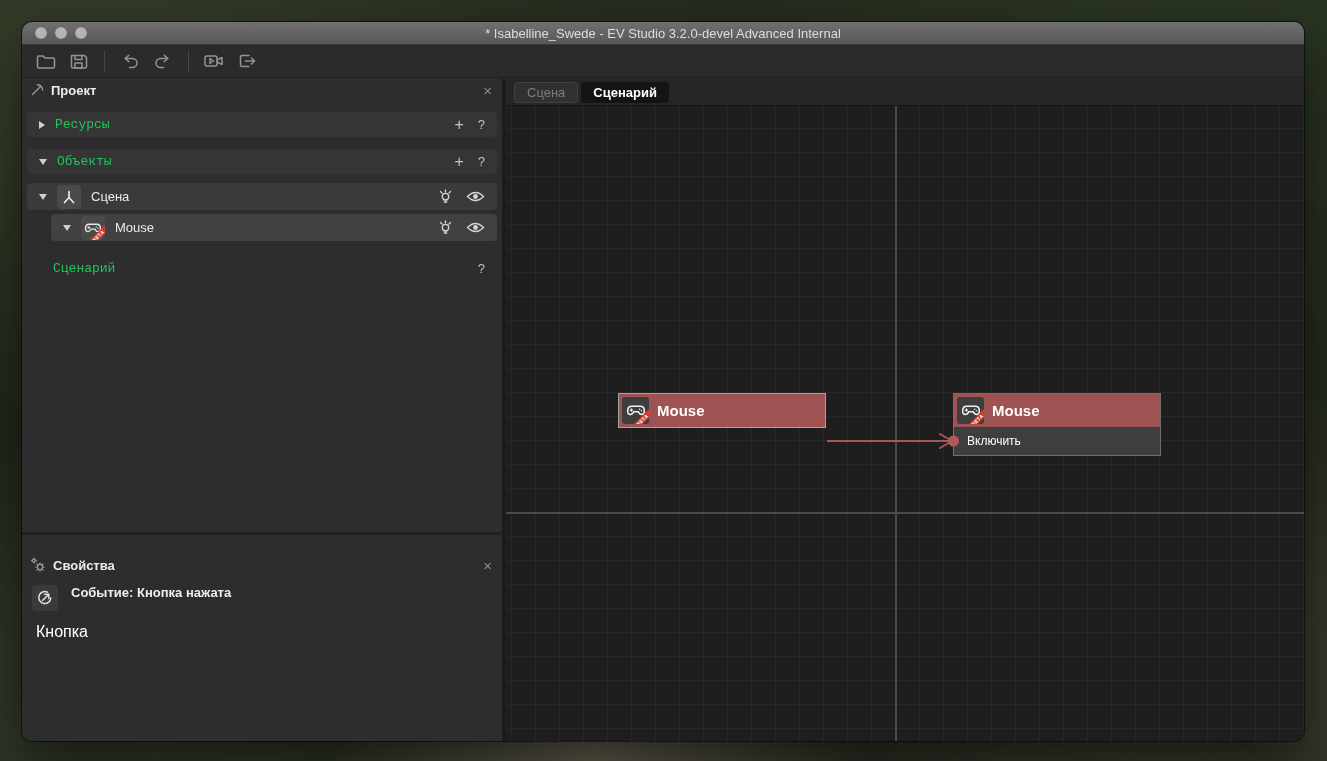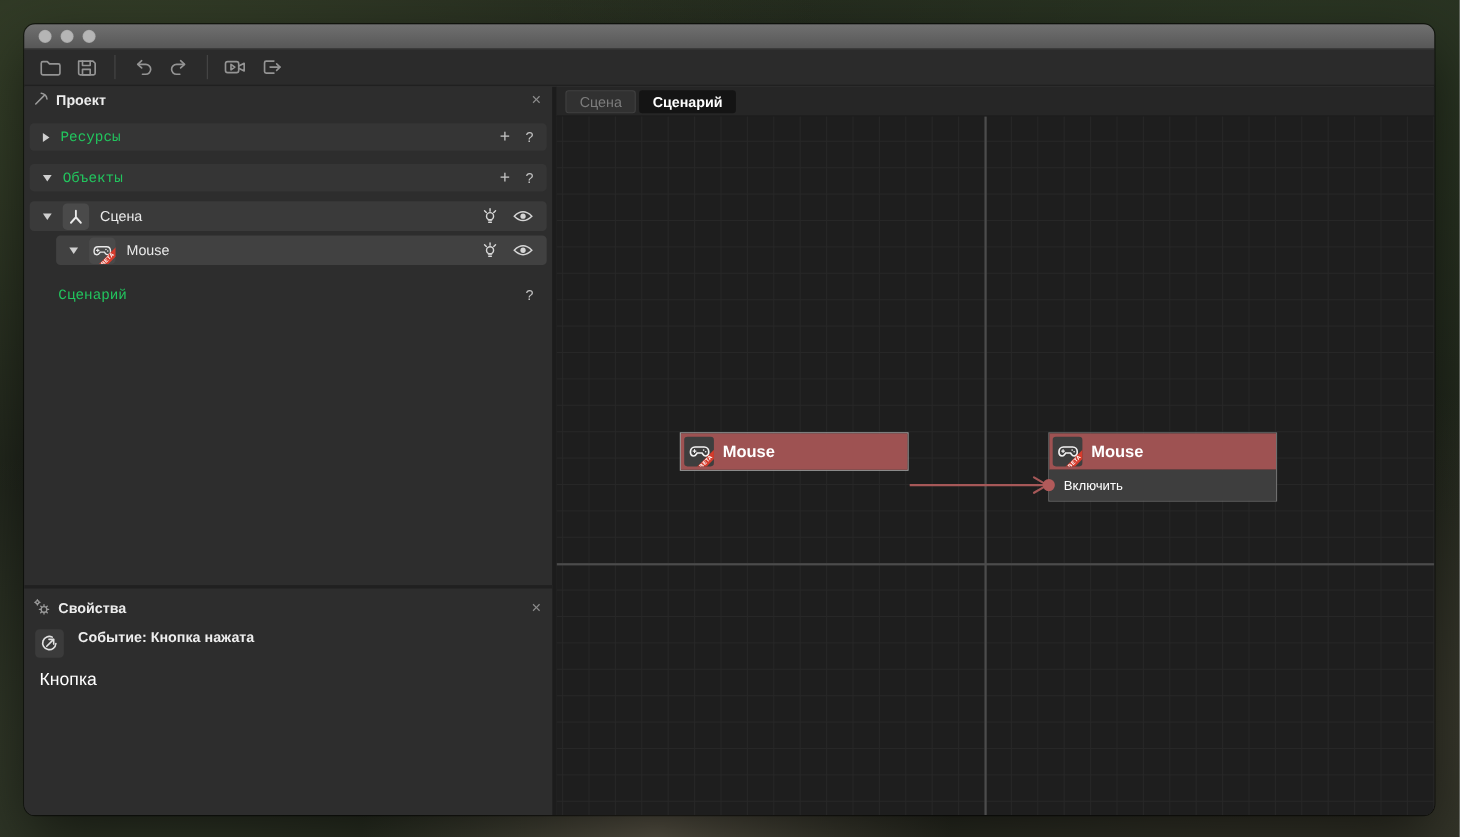--- a/index.html
+++ b/index.html
@@ -84,21 +84,21 @@
   .tree-icons svg { stroke:#d6d6d6; fill:none; stroke-width:1.3; stroke-linecap:round; }
 
   .beta-ribbon {
     position:absolute; right:-8px; bottom:1px; transform:rotate(-45deg);
     background:#d63b2c; color:#fff; font-size:5px; font-weight:bold;
     line-height:6px; padding:0 8px; letter-spacing:.3px;
   }
 
   
   .props { position:absolute; left:0; right:0; top:453px; bottom:0; border-top:3px solid #202020; background:#2d2d2d; }
-  .props .panel-header { margin-top:6px; }
+  .props .panel-header { margin-top:19px; }
   .event-row { display:flex; align-items:flex-start; margin:9px 10px 0; }
   .event-icon-box {
     width:26px; height:26px; flex:none; background:#3b3b3b; border-radius:4px;
     display:flex; align-items:center; justify-content:center;
   }
   .event-icon-box svg { stroke:#e2e2e2; fill:none; stroke-width:1.5; stroke-linecap:round; stroke-linejoin:round; }
   .event-label { font-size:13px; font-weight:600; color:#eeeeee; margin-left:13px; }
 
   .field-row { display:flex; align-items:center; margin:12px 10px 0 14px; }
   .field-label { font-size:16px; color:#ffffff; width:52px; flex:none; }
@@ -158,20 +158,21 @@
 
 <div id="desktop">
   <div id="window">
 
     <div class="titlebar">
       <div class="lights">
         <span class="light"></span>
         <span class="light"></span>
         <span class="light"></span>
       </div>
+      <div class="title-text">* Isabelline_Swede - EV Studio 3.2.0-devel Advanced Internal</div>
     </div>
 
     <div class="toolbar">
       <div class="tool-btn">
         <svg width="22" height="20" viewBox="0 0 22 20">
           <path d="M2.5 6.5 q0-1.5 1.5-1.5 h4 l2 2 h8 q1.5 0 1.5 1.5 v7 q0 1.5 -1.5 1.5 h-14 q-1.5 0 -1.5 -1.5 z"></path>
         </svg>
       </div>
       <div class="tool-btn">
         <svg width="22" height="20" viewBox="0 0 22 20">

